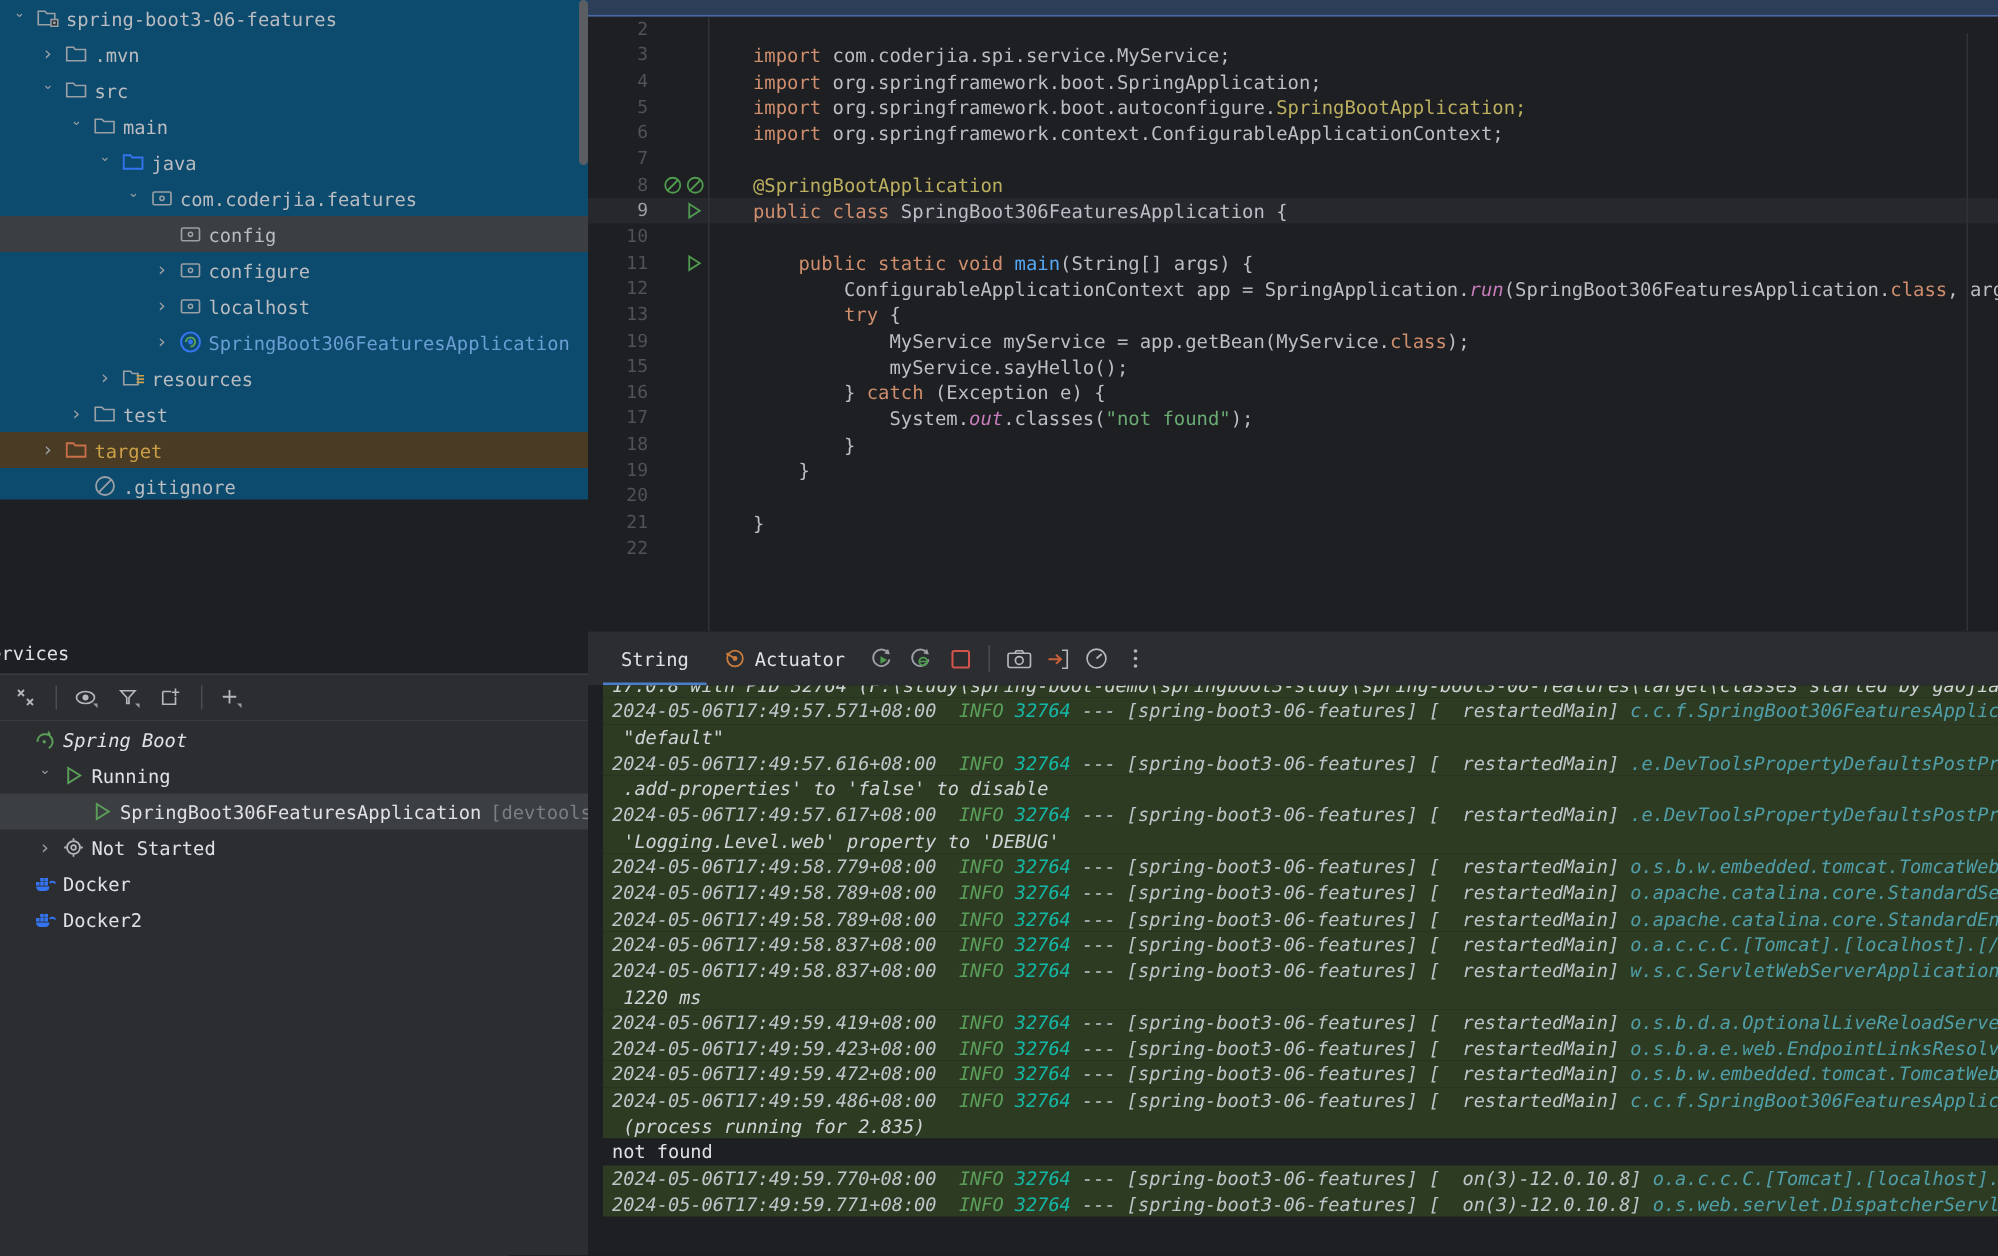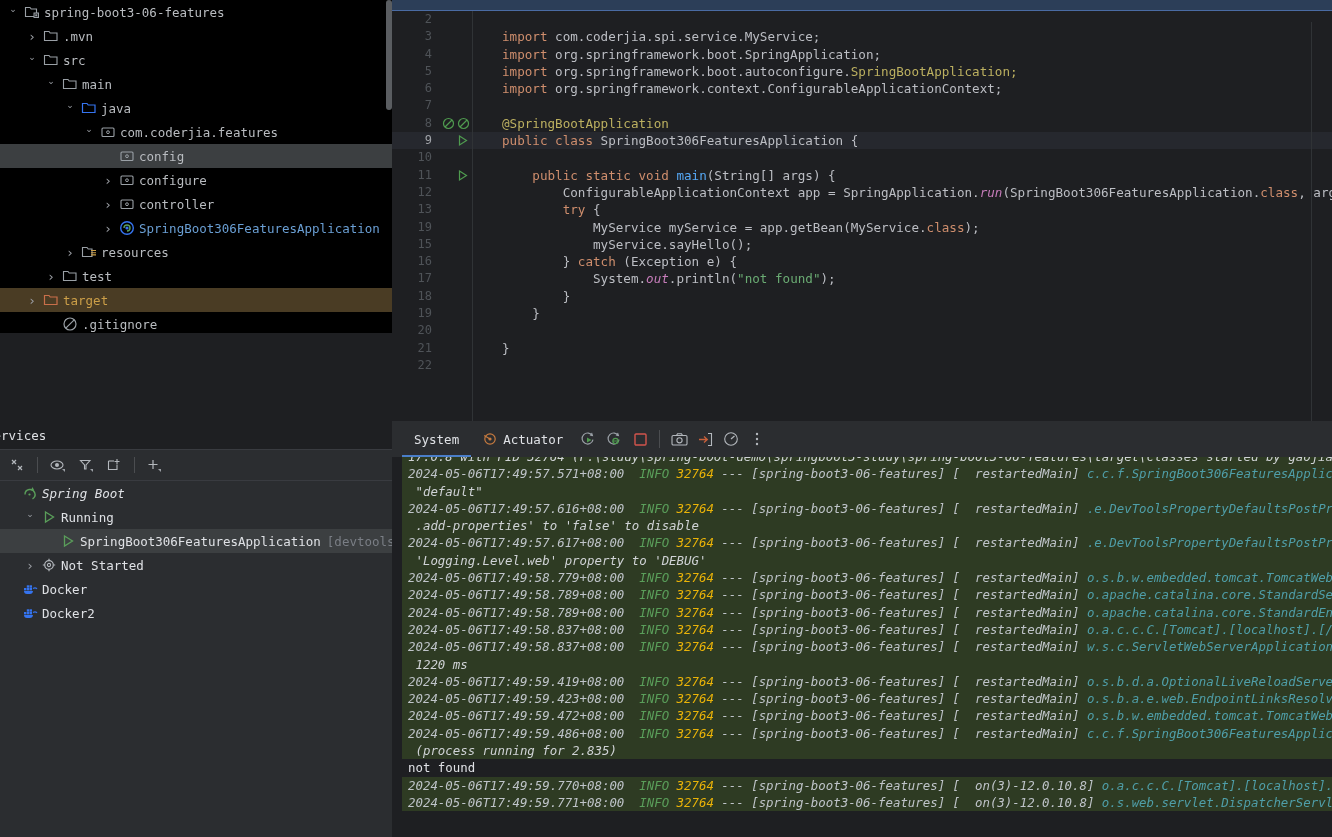--- a/index.html
+++ b/index.html
@@ -10,21 +10,21 @@
     font-family: "DejaVu Sans Mono", "Liberation Mono", monospace;
     overflow: hidden;
   }
   .app { position: relative; width: 1332px; height: 837px; display: flex; flex-direction: column; }
 
   
   .top-half { height: 421px; display: flex; position: relative; }
 
   
   .tree-pane {
-    width: 392px; height: 333px; background: #000000;
+    width: 392px; height: 333px; background: #0c4a6e;
     position: relative; overflow: hidden; flex: 0 0 392px;
   }
   .tree-row {
     display: flex; align-items: center; height: 24px;
     font-size: 12.5px; color: #dfe1e5; white-space: nowrap;
     padding-right: 6px; position: relative;
   }
   .tree-row.sel { background: #3c3f41; }
   .tree-row.targetrow { background: #4a3c24; }
   .chev {
@@ -119,21 +119,21 @@
   .console-gutter { position: absolute; left: 0; top: 0; bottom: 0; width: 10px; background: #1e1f22; }
   .log-scroll { position: absolute; left: 10px; right: 0; top: 0; bottom: 0; }
   .log-line {
     height: 17.3px; line-height: 17.3px; white-space: pre;
     font-size: 12.4px; font-style: italic; color: #d0d3d6;
     padding-left: 6px; background: #2e3b23;
   }
   .log-line.plain { background: #1e1f22; font-style: normal; color: #dfe1e5; }
   .lg-ts { color: #bfc4c9; }
   .lg-info { color: #5a9e5a; }
-  .lg-pid { color: #eab308; }
+  .lg-pid { color: #14b8a6; }
   .lg-dash { color: #bfc4c9; }
   .lg-thread { color: #bfc4c9; }
   .lg-logger { color: #4f9ea8; }
 </style>
 </head>
 <body>
 
 <div class="app">
 
   <div class="top-half">
@@ -218,21 +218,21 @@
             <span class="tree-label grey">configure</span>
           </div>
           <div class="tree-row" style="padding-left: 99px;">
             <span class="chev closed"></span>
             <span class="ico">
               <svg width="16" height="16" viewBox="0 0 16 16">
                 <rect x="2" y="4" width="12" height="8.5" rx="1" stroke="#9aa0a6" stroke-width="1.1" fill="none"></rect>
                 <circle cx="8" cy="8.2" r="1.4" stroke="#9aa0a6" stroke-width="1" fill="none"></circle>
               </svg>
             </span>
-            <span class="tree-label grey">controller</span>
+            <span class="tree-label grey">localhost</span>
           </div>
           <div class="tree-row" style="padding-left: 99px;">
             <span class="chev closed"></span>
             <span class="ico">
               <svg width="16" height="16" viewBox="0 0 16 16">
                 <circle cx="8" cy="8" r="6.3" stroke="#3574f0" stroke-width="1.4" fill="none"></circle>
                 <path d="M5 8 a3 3 0 1 1 3 3" stroke="#5a9e5a" stroke-width="1.4" fill="none"></path>
                 <circle cx="8" cy="8" r="1.6" fill="#3574f0"></circle>
               </svg>
             </span>
@@ -343,21 +343,21 @@
                 </svg></span><span class="vbar"></span><span class="codetext"><span class="kw">public class </span><span class="pl">SpringBoot306FeaturesApplication </span><span class="pl">{</span></span></div>
             <div class="code-line"><span class="lnum">10</span><span class="gutter-icons"></span><span class="vbar"></span><span class="codetext"></span></div>
             <div class="code-line"><span class="lnum">11</span><span class="gutter-icons"><svg width="13" height="13" viewBox="0 0 13 13" style="margin-left:14px">
                   <path d="M3.5 2 L10.5 6.5 L3.5 11 Z" stroke="#4f9b4f" stroke-width="1.2" fill="none"></path>
                 </svg></span><span class="vbar"></span><span class="codetext"><span class="kw">    public static void </span><span class="fn">main</span><span class="pl">(String[] args) {</span></span></div>
             <div class="code-line"><span class="lnum">12</span><span class="gutter-icons"></span><span class="vbar"></span><span class="codetext"><span class="pl">        ConfigurableApplicationContext app = SpringApplication.</span><span class="fld">run</span><span class="pl">(SpringBoot306FeaturesApplication.</span><span class="kw">class</span><span class="pl">, args);</span></span></div>
             <div class="code-line"><span class="lnum">13</span><span class="gutter-icons"></span><span class="vbar mod"></span><span class="codetext"><span class="kw">        try </span><span class="pl">{</span></span></div>
             <div class="code-line"><span class="lnum">19</span><span class="gutter-icons"></span><span class="vbar mod"></span><span class="codetext"><span class="pl">            MyService myService = app.getBean(MyService.</span><span class="kw">class</span><span class="pl">);</span></span></div>
             <div class="code-line"><span class="lnum">15</span><span class="gutter-icons"></span><span class="vbar mod"></span><span class="codetext"><span class="pl">            myService.sayHello();</span></span></div>
             <div class="code-line"><span class="lnum">16</span><span class="gutter-icons"></span><span class="vbar mod"></span><span class="codetext"><span class="pl">        } </span><span class="kw">catch </span><span class="pl">(Exception e) {</span></span></div>
-            <div class="code-line"><span class="lnum">17</span><span class="gutter-icons"></span><span class="vbar mod"></span><span class="codetext"><span class="pl">            System.</span><span class="fld">out</span><span class="pl">.println(</span><span class="str">"not found"</span><span class="pl">);</span></span></div>
+            <div class="code-line"><span class="lnum">17</span><span class="gutter-icons"></span><span class="vbar mod"></span><span class="codetext"><span class="pl">            System.</span><span class="fld">out</span><span class="pl">.classes(</span><span class="str">"not found"</span><span class="pl">);</span></span></div>
             <div class="code-line"><span class="lnum">18</span><span class="gutter-icons"></span><span class="vbar mod"></span><span class="codetext"><span class="pl">        }</span></span></div>
             <div class="code-line"><span class="lnum">19</span><span class="gutter-icons"></span><span class="vbar"></span><span class="codetext"><span class="pl">    }</span></span></div>
             <div class="code-line"><span class="lnum">20</span><span class="gutter-icons"></span><span class="vbar"></span><span class="codetext"></span></div>
             <div class="code-line"><span class="lnum">21</span><span class="gutter-icons"></span><span class="vbar"></span><span class="codetext"><span class="pl">}</span></span></div>
             <div class="code-line"><span class="lnum">22</span><span class="gutter-icons"></span><span class="vbar"></span><span class="codetext"></span></div>
           </div>
       </div>
     </div>
   </div>
 
@@ -471,21 +471,21 @@
               </svg>
             </span>
             <span style="padding-left: 2px;">Docker2</span>
           </div>
         </div>
     </div>
 
     <div class="console-pane">
       <div class="console-tabs">
         <div class="ctab active">
-          <span>System</span>
+          <span>String</span>
         </div>
         <div class="ctab">
           <span>
             <svg width="14" height="14" viewBox="0 0 14 14">
                 <circle cx="7" cy="7" r="5.2" stroke="#c87b3f" stroke-width="1.2" fill="none"></circle>
                 <circle cx="7" cy="7" r="1.6" fill="#c87b3f"></circle>
                 <path d="M7 7 L1.2 3.6" stroke="#c87b3f" stroke-width="1.2"></path>
               </svg>
           </span>
           <span>Actuator</span>

